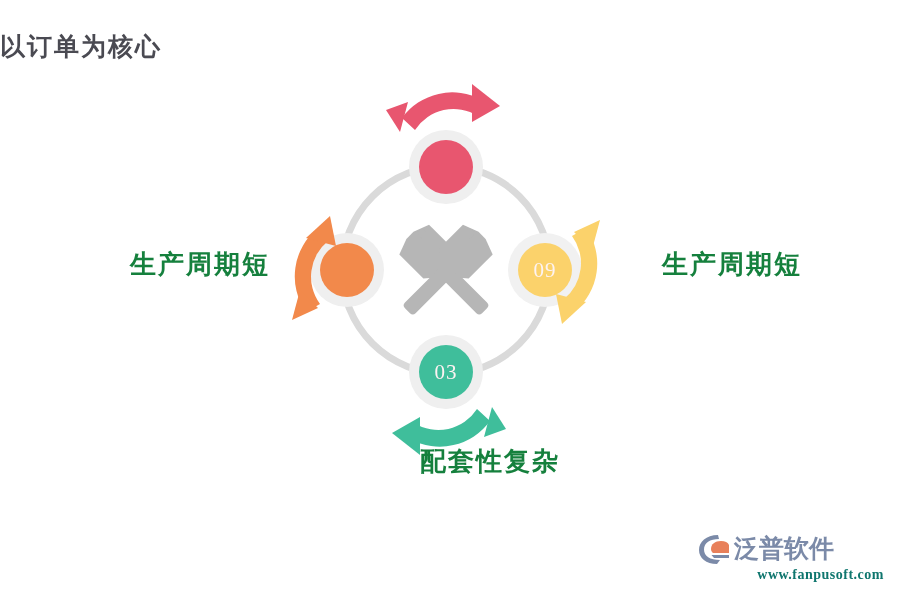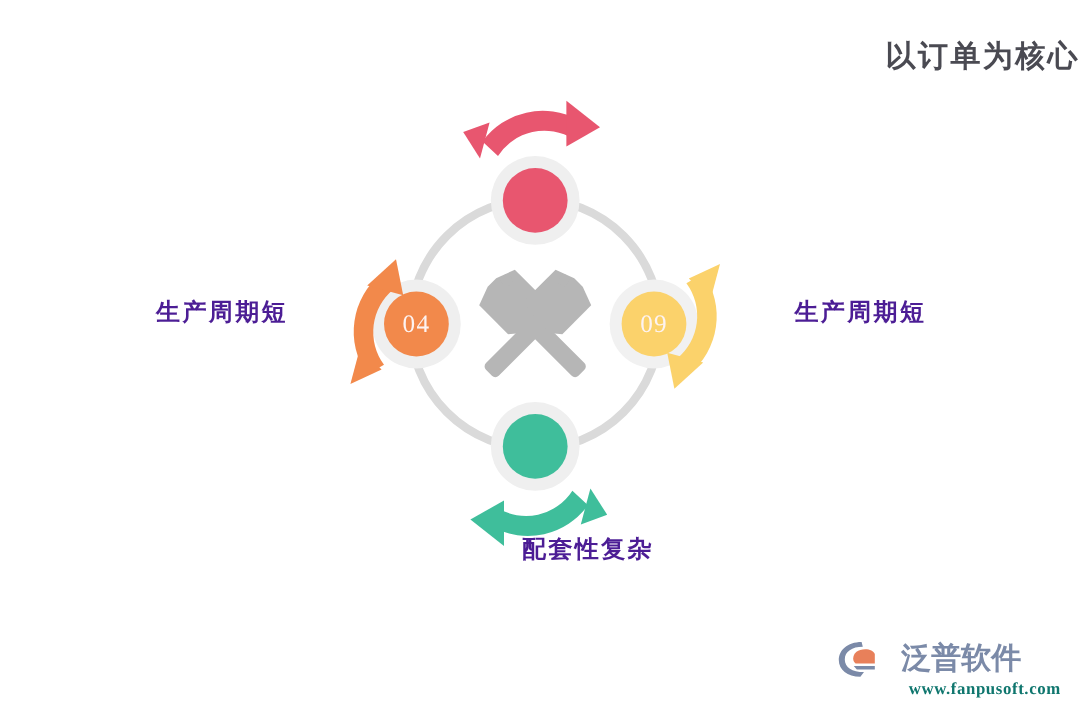--- a/index.html
+++ b/index.html
@@ -20,21 +20,21 @@
     background: #ffffff;
     box-sizing: border-box;
   }
 
   
   .title {
     position: absolute;
     left: 0;
     top: 30px;
     width: 900px;
-    text-align: right;
+    text-align: left;
     font-size: 25px;
     font-weight: bold;
     color: #4a4a52;
     letter-spacing: 2px;
     font-family: "DejaVu Sans", "Liberation Sans", sans-serif;
   }
 
   
   .diagram {
     position: absolute;
@@ -62,43 +62,43 @@
     pointer-events: none;
   }
   #num-01 { left: 133px; top: 60px; }
   #num-02 { left: 232px; top: 163px; }
   #num-03 { left: 133px; top: 265px; }
   #num-04 { left: 34px;  top: 163px; }
 
   
   .side-label {
     position: absolute;
-    font-size: 20px;
-    font-weight: bold;
-    color: #4c1d95;
+    font-size: 26px;
+    font-weight: bold;
+    color: #15803d;
     letter-spacing: 2px;
     font-family: Liberation Mono, monospace;
     white-space: nowrap;
   }
   #label-left   { left: 130px; top: 247px; }
   #label-right  { left: 662px; top: 247px; }
   #label-bottom { left: 0; top: 444px; width: 900px; text-align: center; padding-left: 40px; }
 
   
   .logo {
     position: absolute;
     right: 16px;
     bottom: 12px;
     width: 186px;
     height: 56px;
   }
   .logo-row {
     display: flex;
     align-items: center;
-    gap: 19px;
+    gap: 2px;
     height: 34px;
   }
   .logo-mark { width: 34px; height: 32px; flex: 0 0 34px; }
   .logo-text {
     font-size: 25px;
     font-weight: bold;
     color: #7b8aa8;
     font-family: "DejaVu Sans", "Liberation Sans", sans-serif;
     letter-spacing: 0px;
     line-height: 32px;
@@ -187,21 +187,21 @@
                  A 62 62 0 0 1 32 148
                  L 42 161
                  A 46 46 0 0 0 34 224
                  Z"></path>
         <path d="M 6 240 L 14 210 L 32 228 Z"></path>
         <path d="M 20 158 L 44 136 L 50 166 Z"></path>
       </g>
     </svg>
 
     <div class="node-num" id="num-02">09</div>
-    <div class="node-num" id="num-04">04</div>
+    <div class="node-num" id="num-03">03</div>
   </div>
 
   <div class="side-label" id="label-left">生产周期短</div>
 
   <div class="side-label" id="label-right">生产周期短</div>
 
   <div class="side-label" id="label-bottom">配套性复杂</div>
 
   <div class="logo">
     <div class="logo-row">

